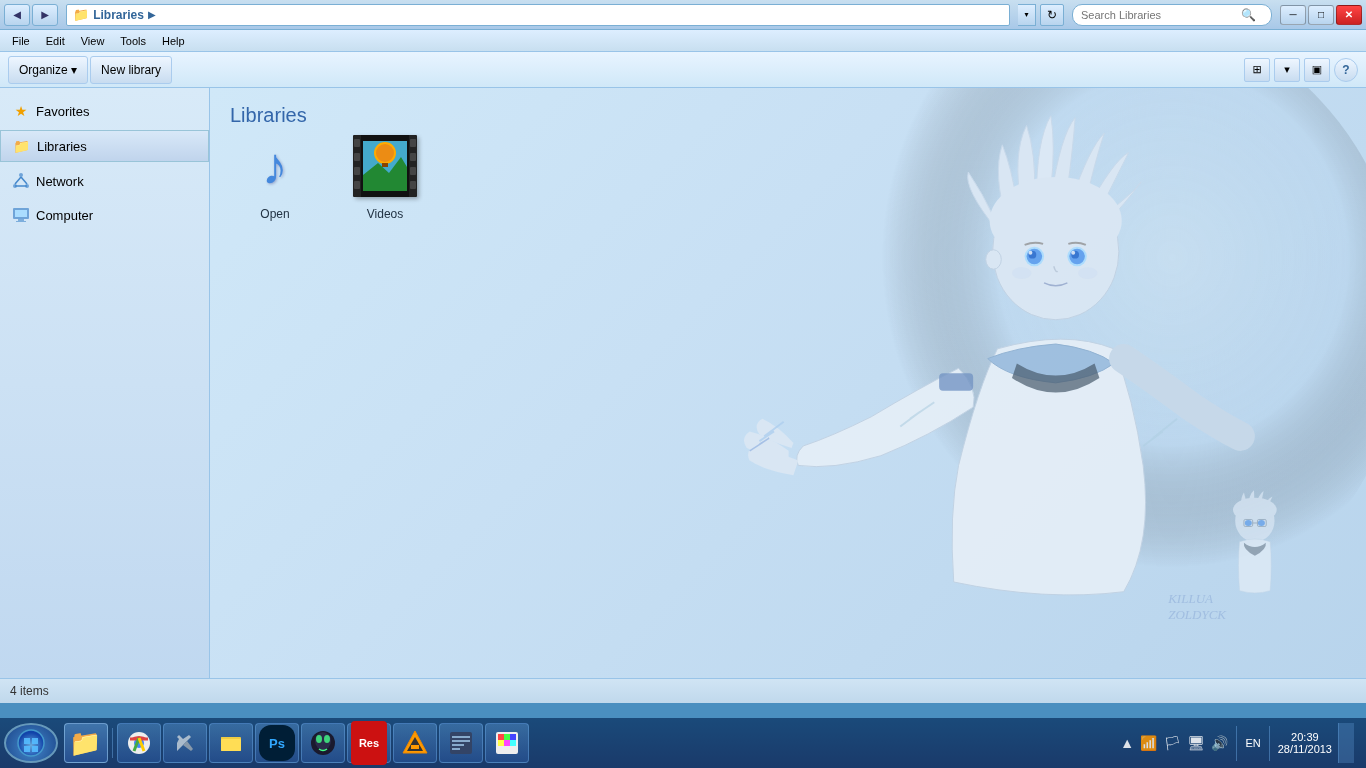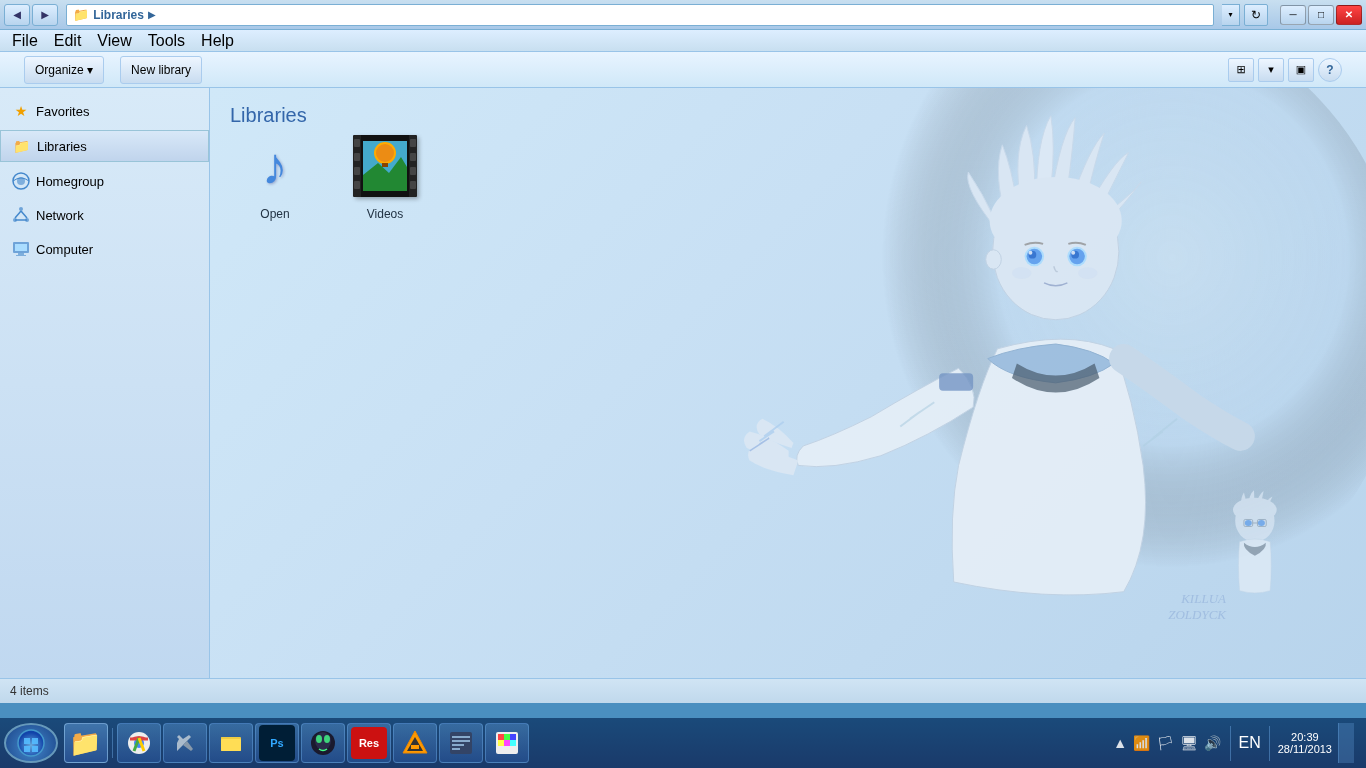--- a/index.html
+++ b/index.html
@@ -111,33 +111,33 @@
     .menu-bar {
       height: 22px;
       background: linear-gradient(to bottom, #ddeeff, #c8dff0);
       display: flex;
       align-items: center;
       padding: 0 4px;
       border-bottom: 1px solid #99c4e8;
     }
     .menu-item {
       padding: 2px 8px;
-      font-size: 16px;
+      font-size: 11px;
       color: #000;
       cursor: pointer;
     }
 
     
     .toolbar {
       height: 36px;
       background: linear-gradient(to bottom, #e8f4ff, #d0e8f8);
       display: flex;
       align-items: center;
-      padding: 0 24px;
-      gap: 16px;
+      padding: 0 8px;
+      gap: 2px;
       border-bottom: 1px solid #99c4e8;
     }
     .toolbar-btn {
       height: 28px;
       padding: 0 10px;
       background: linear-gradient(to bottom, #eef6ff, #c8dcf0);
       border: 1px solid #aaccee;
       border-radius: 3px;
       cursor: pointer;
       font-size: 12px;
@@ -400,21 +400,21 @@
       cursor: pointer;
       font-size: 28px;
     }
     .killua-watermark {
       position: absolute;
       bottom: 55px;
       right: 140px;
       color: rgba(150,180,220,0.7);
       font-size: 13px;
       font-style: italic;
-      text-align: right;
+      text-align: left;
       font-family: serif;
     }
 
     .separator {
       width: 1px;
       height: 30px;
       background: rgba(100,160,220,0.5);
       margin: 0 2px;
     }
   </style>
@@ -427,20 +427,24 @@
       <div class="nav-btn">◀</div>
       <div class="nav-btn">▶</div>
     </div>
     <div class="address-bar">
       <span style="margin-right:4px; font-size:13px;">📁</span>
       <span class="address-bar-folder">Libraries</span>
       <span style="margin-left:4px;font-size:10px;color:#336699;">▶</span>
     </div>
     <div class="address-dropdown">▾</div>
     <div class="refresh-btn">↻</div>
+    <div class="search-bar">
+      <input type="text" placeholder="Search Libraries" style="">
+      <span style="font-size:12px;color:#888;">🔍</span>
+    </div>
   </div>
   <div class="window-controls">
     <div class="win-ctrl win-min">─</div>
     <div class="win-ctrl win-max">□</div>
     <div class="win-ctrl win-close">✕</div>
   </div>
 </div>
 
 <div class="menu-bar">
   <div class="menu-item">File</div>
@@ -467,32 +471,20 @@
     <div class="sidebar-section">
       <div class="sidebar-item">
         <div class="sidebar-icon star-icon">★</div>
         <span>Favorites</span>
       </div>
     </div>
     <div class="sidebar-section">
       <div class="sidebar-item selected">
         <div class="sidebar-icon folder-icon">📁</div>
         <span>Libraries</span>
-      </div>
-    </div>
-    <div class="sidebar-section">
-      <div class="sidebar-item">
-        <div class="sidebar-icon home-icon">
-          <svg width="18" height="18" viewBox="0 0 18 18">
-            <circle cx="9" cy="9" r="8" fill="none" stroke="#4488cc" stroke-width="1.5"></circle>
-            <circle cx="9" cy="9" r="4" fill="#4488cc" opacity="0.6"></circle>
-            <path d="M1 9 Q9 3 17 9" fill="none" stroke="#4488cc" stroke-width="1"></path>
-          </svg>
-        </div>
-        <span>Homegroup</span>
       </div>
     </div>
     <div class="sidebar-section">
       <div class="sidebar-item">
         <div class="sidebar-icon network-icon">
           <svg width="18" height="18" viewBox="0 0 18 18">
             <circle cx="9" cy="3" r="2" fill="#4488cc" opacity="0.7"></circle>
             <circle cx="3" cy="14" r="2" fill="#4488cc" opacity="0.7"></circle>
             <circle cx="15" cy="14" r="2" fill="#4488cc" opacity="0.7"></circle>
             <line x1="9" y1="5" x2="3" y2="12" stroke="#4488cc" stroke-width="1.5"></line>
@@ -710,33 +702,33 @@
     </svg>
   </div>
   <div class="taskbar-app">
     <svg width="24" height="24" viewBox="0 0 24 24">
       <rect x="2" y="6" width="10" height="3" rx="1" fill="#ddcc44"></rect>
       <rect x="2" y="6" width="20" height="14" rx="1" fill="#eecc44"></rect>
       <rect x="2" y="8" width="20" height="12" rx="1" fill="#ffdd55"></rect>
     </svg>
   </div>
   <div class="taskbar-app">
-    <div style="width:36px;height:36px;background:#001e36;border-radius:4px;display:flex;align-items:center;justify-content:center;font-size:11px;font-weight:bold;color:#31a8ff;font-family:sans-serif;">Ps</div>
+    <div style="width:36px;height:36px;background:#001e36;border-radius:12px;display:flex;align-items:center;justify-content:center;font-size:13px;font-weight:bold;color:#31a8ff;font-family:sans-serif;">Ps</div>
   </div>
   <div class="taskbar-app">
     <svg width="28" height="28" viewBox="0 0 28 28">
       <ellipse cx="14" cy="14" rx="12" ry="12" fill="#1a1a2e"></ellipse>
       <ellipse cx="14" cy="12" rx="8" ry="9" fill="#2a2a4a"></ellipse>
       <ellipse cx="10" cy="10" rx="3" ry="4" fill="#44ff88" opacity="0.8"></ellipse>
       <ellipse cx="18" cy="10" rx="3" ry="4" fill="#44ff88" opacity="0.8"></ellipse>
       <path d="M10 20 Q14 23 18 20" stroke="#44ff88" stroke-width="1.5" fill="none"></path>
     </svg>
   </div>
   <div class="taskbar-app">
-    <div style="width:36px;height:32px;background:#cc1111;border-radius:4px;display:flex;align-items:center;justify-content:center;font-size:11px;font-weight:bold;color:white;font-family:sans-serif;">Res</div>
+    <div style="width:36px;height:44px;background:#cc1111;border-radius:4px;display:flex;align-items:center;justify-content:center;font-size:11px;font-weight:bold;color:white;font-family:sans-serif;">Res</div>
   </div>
   <div class="taskbar-app">
     <svg width="28" height="28" viewBox="0 0 28 28">
       <polygon points="14,2 26,24 2,24" fill="#ff9900" stroke="#ee8800" stroke-width="1"></polygon>
       <polygon points="14,8 22,22 6,22" fill="#333"></polygon>
       <rect x="10" y="16" width="8" height="4" fill="#ff9900"></rect>
     </svg>
   </div>
   <div class="taskbar-app">
     <svg width="26" height="26" viewBox="0 0 26 26">
@@ -759,21 +751,21 @@
     </svg>
   </div>
 
   <div class="taskbar-right">
     <div class="tray-icon">▲</div>
     <div class="tray-icon">📶</div>
     <div class="tray-icon">🏳</div>
     <div class="tray-icon">🖥</div>
     <div class="tray-icon">🔊</div>
     <div class="separator" style="height:35px;"></div>
-    <span style="font-size:16px;">EN</span>
+    <span style="font-size:11px;">EN</span>
     <div class="separator" style="height:35px;"></div>
     <div class="taskbar-clock">
       <div>20:39</div>
       <div>28/11/2013</div>
     </div>
     <div style="width:16px;height:40px;background:rgba(100,160,220,0.3);border-left:1px solid rgba(100,160,220,0.4);cursor:pointer;"></div>
   </div>
 </div>
 
 </body></html>

